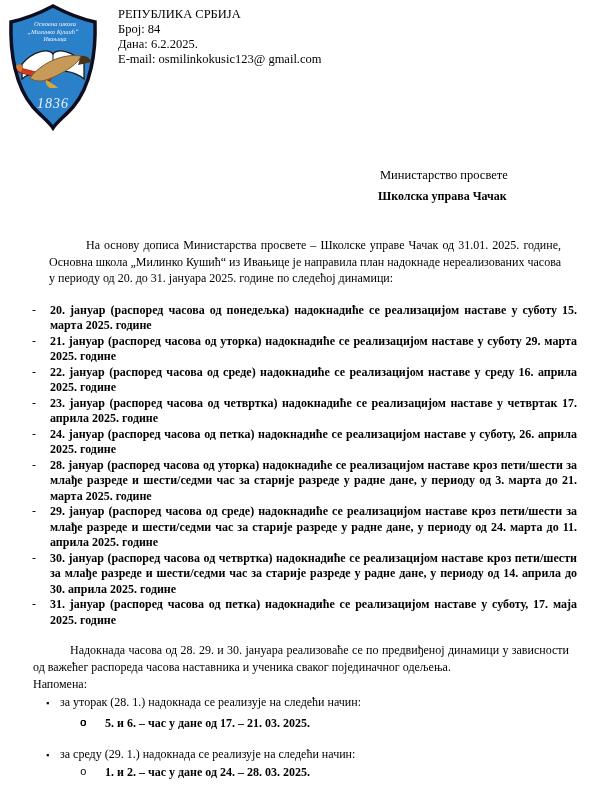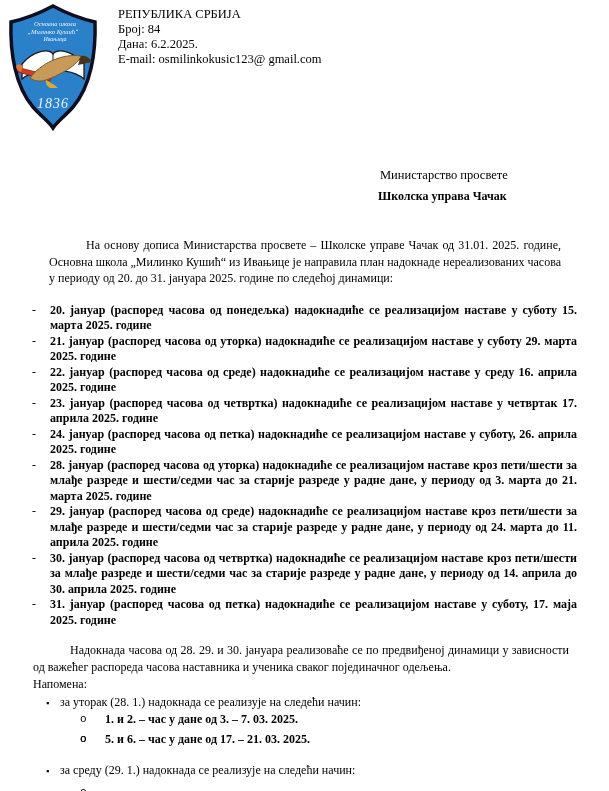--- a/index.html
+++ b/index.html
@@ -79,27 +79,27 @@
       <li><span class="mk">-</span><span>30. јануар (распоред часова од четвртка) надокнадиће се реализацијом наставе кроз пети/шести за млађе разреде и шести/седми час за старије разреде у радне дане, у периоду од 14. априла  до 30. априла 2025. године</span></li>
       <li><span class="mk">-</span><span>31. јануар (распоред часова од петка) надокнадиће се реализацијом наставе у суботу,  17. маја 2025. године</span></li>
     </ul>
 
     <p class="p-closing">Надокнада часова од 28. 29. и 30. јануара реализоваће се по предвиђеној динамици у зависности од важећег распореда часова наставника и ученика сваког појединачног одељења.</p>
     <div class="note-label">Напомена:</div>
 
     <div class="note">
       <div class="note-head"><span class="mk">▪</span><span>за уторак (28. 1.) надокнада се реализује на следећи начин:</span></div>
       <ul class="sub">
-        <li><span class="mk">o</span><span>1. и 2. – час у дане  од 3. – 7. 03. 2025.</span></li>
+        <li><span class="mk">o</span></li>
         <li><span class="mk">o</span></li>
         <li><span class="mk">o</span><span>5. и 6. – час  у дане од  17. – 21. 03. 2025.</span></li>
       </ul>
     </div>
 
     <div class="note note2">
       <div class="note-head"><span class="mk">▪</span><span>за среду (29. 1.) надокнада се реализује на следећи начин:</span></div>
       <ul class="sub">
-        <li><span class="mk">o</span></li>
+        <li><span class="mk">o</span><span>1. и 2. – час у дане  од 24. – 28. 03. 2025.</span></li>
       </ul>
     </div>
   </div>
 
 </div>
 
 </body></html>

